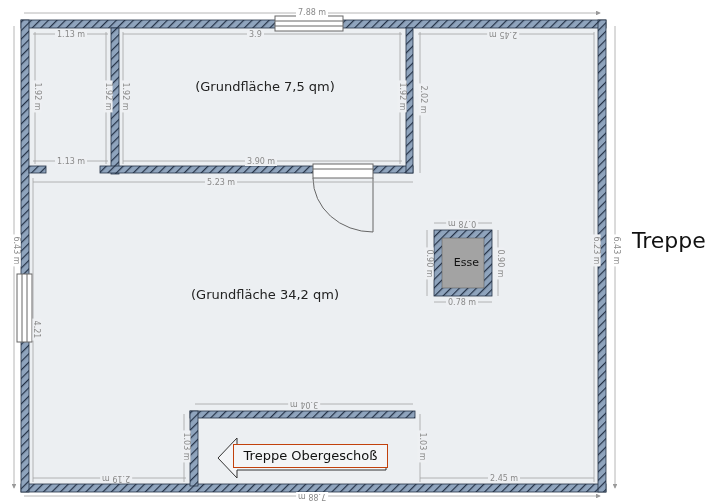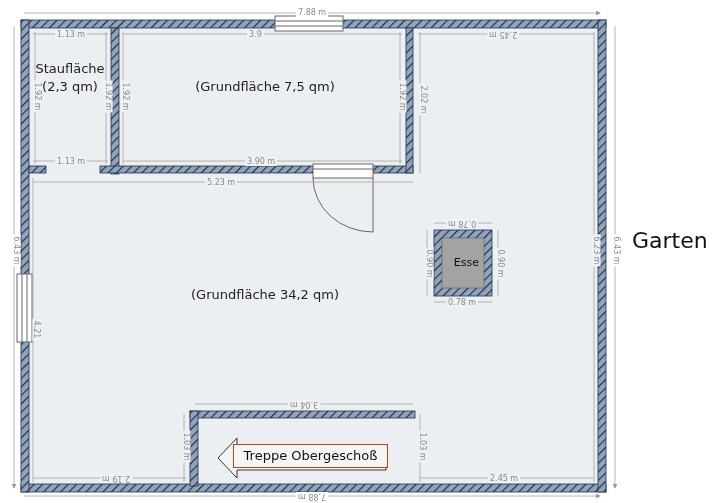--- a/index.html
+++ b/index.html
@@ -96,34 +96,30 @@
       <line x1="420" y1="414" x2="420" y2="482"></line>
       <line x1="195" y1="404" x2="413" y2="404"></line>
       <line x1="434" y1="223" x2="492" y2="223"></line>
       <line x1="434" y1="302" x2="492" y2="302"></line>
       <line x1="427" y1="230" x2="427" y2="296"></line>
       <line x1="498" y1="230" x2="498" y2="296"></line>
     </g>
   </svg>
 
   
-  <div class="lbl room-label" style="left:30px;top:60px;width:80px;">
-    <div>Staufläche</div>
-    <div>(2,3 qm)</div>
-  </div>
   <div class="lbl room-label" style="left:150px;top:78px;width:230px;">
     <div>(Grundfläche 7,5 qm)</div>
   </div>
   <div class="lbl room-label" style="left:150px;top:286px;width:230px;">
     <div>(Grundfläche 34,2 qm)</div>
   </div>
 
   <div class="esse-label">Esse</div>
   <div class="stair-label">Treppe Obergeschoß</div>
-  <div class="garten">Garten</div>
+  <div class="garten">Treppe</div>
 
   
   <div class="dim out" style="left:296px;top:8px;">7.88 m</div>
   <div class="dim out rot180" style="left:296px;top:492px;">7.88 m</div>
   <div class="dim out rot90" style="left:0px;top:246px;">6.43 m</div>
   <div class="dim out rot90" style="left:600px;top:246px;">6.43 m</div>
 
   <div class="dim" style="left:55px;top:30px;">1.13 m</div>
   <div class="dim" style="left:55px;top:157px;">1.13 m</div>
   <div class="dim rot90" style="left:21px;top:92px;">1.92 m</div>

